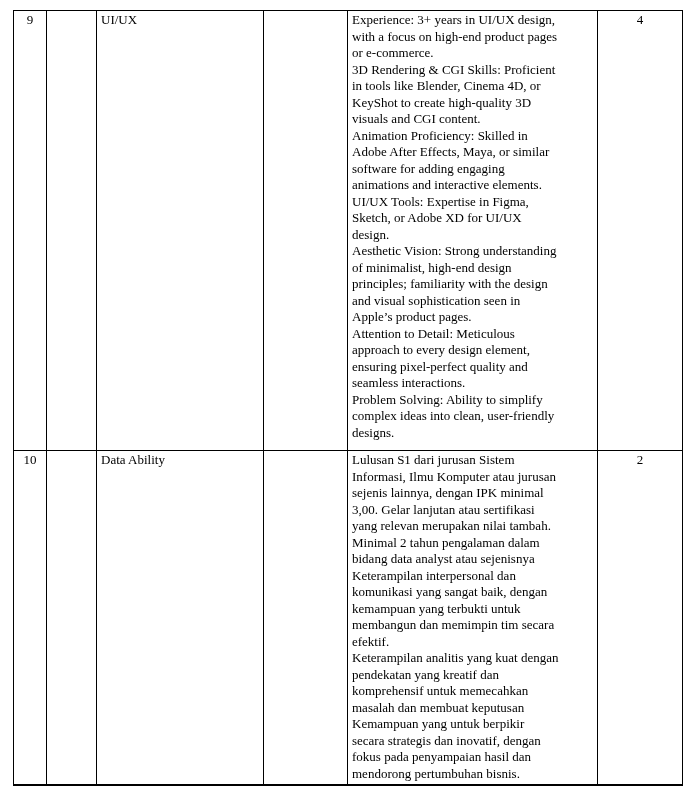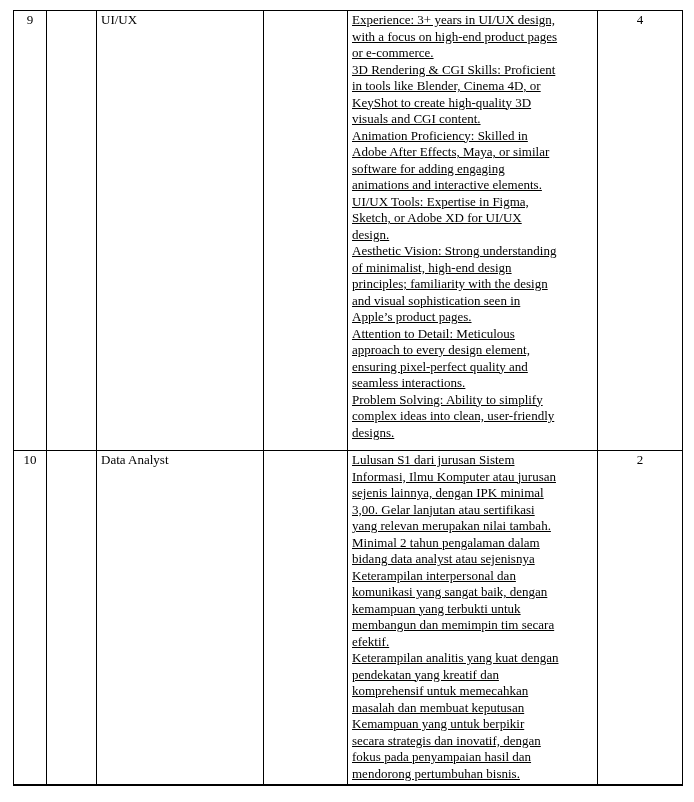--- a/index.html
+++ b/index.html
@@ -31,21 +31,21 @@
     font-size: 13px;
     line-height: 16.5px;
     color: #000000;
     padding: 1px 4px 2px 4px;
     overflow: hidden;
   }
   tr.row-9  { height: 440px; }
   tr.row-10 { height: 328px; }
   td.c-no    { text-align: center; padding-left: 1px; padding-right: 1px; }
   td.c-title { padding-left: 6px; }
-  td.c-desc  { white-space: pre-line; padding-left: 6px; padding-right: 3px; text-decoration: underline; }
+  td.c-desc  { white-space: pre-line; padding-left: 6px; padding-right: 3px; }
   td.c-count { text-align: center; }
 </style>
 </head>
 <body>
 
 <div class="page">
   <table class="doc-table">
     <colgroup>
       <col style="width:33px">
       <col style="width:50px">
@@ -84,21 +84,21 @@
 ensuring pixel-perfect quality and
 seamless interactions.
 Problem Solving: Ability to simplify
 complex ideas into clean, user-friendly
 designs.</td>
         <td class="c-count">4</td>
       </tr>
       <tr class="row-10">
         <td class="c-no">10</td>
         <td class="c-empty"></td>
-        <td class="c-title">Data Analyst</td>
+        <td class="c-title">Data Ability</td>
         <td class="c-empty"></td>
         <td class="c-desc">Lulusan S1 dari jurusan Sistem
 Informasi, Ilmu Komputer atau jurusan
 sejenis lainnya, dengan IPK minimal
 3,00. Gelar lanjutan atau sertifikasi
 yang relevan merupakan nilai tambah.
 Minimal 2 tahun pengalaman dalam
 bidang data analyst atau sejenisnya
 Keterampilan interpersonal dan
 komunikasi yang sangat baik, dengan

